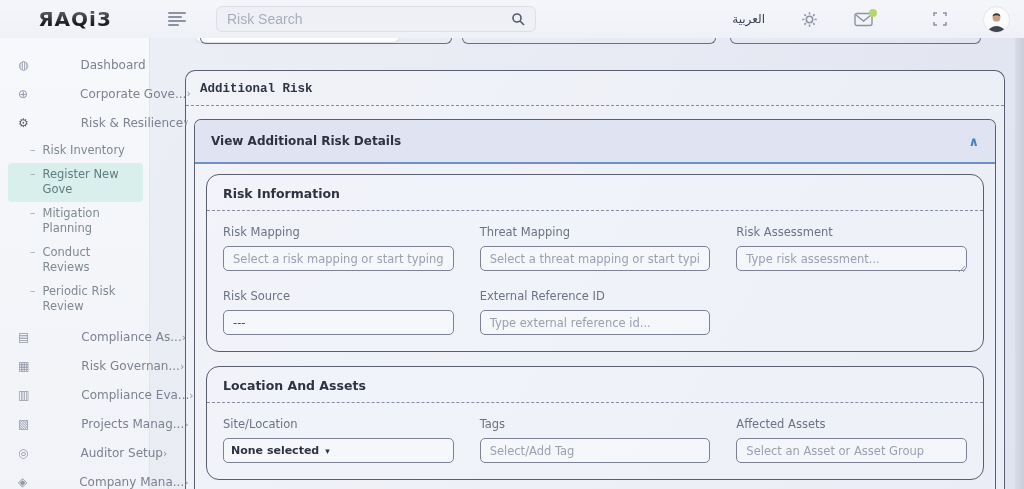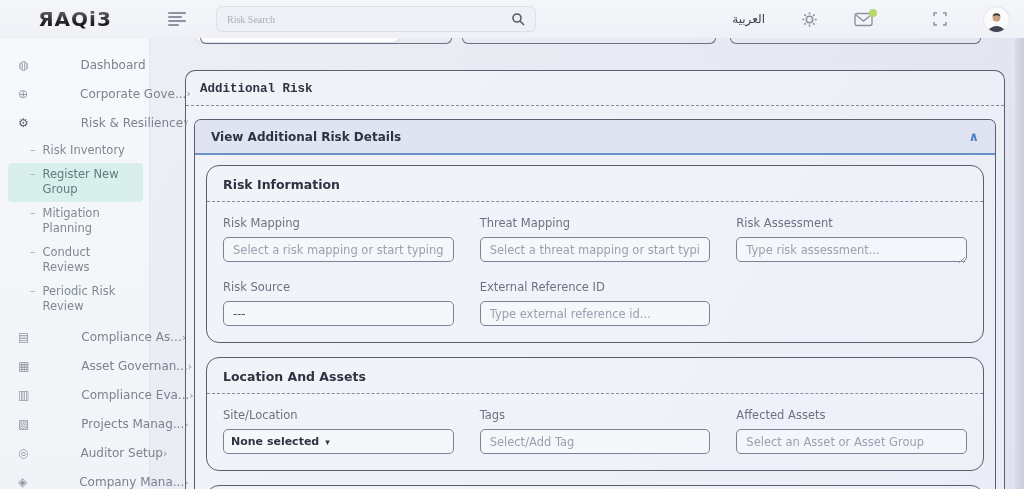--- a/index.html
+++ b/index.html
@@ -8,21 +8,21 @@
   .app { position:relative; width:1024px; height:489px; background:linear-gradient(120deg,#eef0f6 0%,#e9ebf4 45%,#dfe3f0 100%); }
 
   
   .topbar { position:absolute; top:0; left:0; right:0; height:38px; background:linear-gradient(180deg,#f5f6fa,#eff1f7); display:flex; align-items:center; z-index:5; }
   .logo-box { width:150px; display:flex; justify-content:center; }
   .logo { font-size:20px; font-weight:800; letter-spacing:1px; background:linear-gradient(180deg,#72727a 0%,#1b1b20 70%); -webkit-background-clip:text; background-clip:text; color:transparent; }
   .hamburger { margin-left:18px; width:20px; cursor:pointer; }
   .hamburger i { display:block; height:2px; background:#8d93a2; margin:2px 0; border-radius:1px; }
   .hamburger i:nth-child(1){width:18px;} .hamburger i:nth-child(2){width:14px;} .hamburger i:nth-child(3){width:18px;} .hamburger i:nth-child(4){width:11px;}
   .search-wrap { margin-left:28px; width:320px; height:26px; background:#eef0f5; border:1px solid #dcdfe9; border-radius:6px; display:flex; align-items:center; padding:0 10px; }
-  .search-wrap input { flex:1; border:none; outline:none; background:transparent; font-size:10px; color:#4a4f60; font-family:Liberation Serif, serif; }
+  .search-wrap input { flex:1; border:none; outline:none; background:transparent; font-size:14px; color:#4a4f60; font-family:Liberation Sans, sans-serif; }
   .search-wrap input::placeholder { color:#a8adbb; }
   .tb-right { margin-left:auto; display:flex; align-items:center; gap:36px; padding-right:14px; }
   .lang { font-size:12px; color:#3c4254; font-family:"DejaVu Sans",sans-serif; }
   .tb-ico { position:relative; display:flex; align-items:center; }
   .dot { position:absolute; top:-3px; right:-4px; width:8px; height:8px; border-radius:50%; background:#b6d86a; }
   .expand-gap { margin-left:24px; }
   .avatar { width:27px; height:27px; border-radius:50%; background:#f6f7f9; border:1px solid #e3e5ec; overflow:hidden; display:flex; justify-content:center; }
 
   
   .sidebar { position:absolute; top:38px; left:0; bottom:0; width:150px; background:linear-gradient(180deg,#f7f8fb,#f2f3f8); border-right:1px solid #e2e4ee; padding-top:12px; z-index:4; }
@@ -43,21 +43,21 @@
   .main { position:absolute; top:38px; left:150px; right:0; bottom:0; overflow:hidden; }
   .scroll-strip { position:absolute; top:0; right:0; bottom:0; width:9px; background:linear-gradient(90deg,#d9dce8,#c9cdda); }
   .remnant-card { position:absolute; top:-6px; left:45px; width:205px; height:10px; background:#fdfdfe; border-radius:0 0 8px 8px; box-shadow:0 1px 3px rgba(60,65,90,.12); }
   .remnant-input { position:absolute; top:-7px; height:13px; border:1px solid #6a6f82; border-top:none; border-radius:0 0 6px 6px; }
   .ri1 { left:50px; width:252px; } .ri2 { left:312px; width:254px; } .ri3 { left:580px; width:251px; }
 
   .panel { position:absolute; left:35px; right:19px; top:32px; bottom:-2px; border:1px solid #595e70; border-bottom:none; border-radius:10px 10px 0 0; background:rgba(246,247,252,0.5); }
   .panel-title { padding:11px 14px 9px; font-size:12.5px; font-weight:600; color:#2e3342;font-family:Liberation Mono, monospace; }
   .dashed { border-bottom:1px dashed #868ba0; }
   .accordion { margin:13px 8px 0; border:1px solid #595e70; border-bottom:none; border-radius:7px 7px 0 0; }
-  .acc-header { height:35px; display:flex; align-items:center; padding:0 16px; background:#dfe3f2; border-radius:6px 6px 0 0; border-bottom:2px solid #6d92c6; cursor:pointer; }
+  .acc-header { height:44px; display:flex; align-items:center; padding:0 16px; background:#dfe3f2; border-radius:6px 6px 0 0; border-bottom:2px solid #6d92c6; cursor:pointer; }
   .acc-title { font-size:12px; font-weight:700; color:#2e3342; }
   .acc-chevron { margin-left:auto; color:#4a7fc1; font-size:13px; font-weight:700; }
   .acc-body { padding:10px 11px 0; }
   .card { border:1.5px solid #595e70; border-radius:13px; margin-bottom:14px; background:rgba(244,246,251,0.35); }
   .card-title { padding:11px 16px 9px; font-size:12.5px; font-weight:600; color:#2e3342; }
   .card-body { padding:14px 16px 16px; display:grid; grid-template-columns:repeat(3,1fr); column-gap:26px; row-gap:14px; }
   .field label { display:block; font-size:11.5px; color:#6d7283; margin-bottom:7px; }
   .field input, .field textarea, .selectbox { width:100%; height:25px; border:1px solid #7c8196; border-radius:5px; background:rgba(252,252,254,0.5); padding:0 9px; font-size:11.5px; color:#4a4f60; font-family:inherit; outline:none; }
   .field input::placeholder, .field textarea::placeholder { color:#9aa0b2; }
   .ta-wrap { position:relative; }
@@ -138,21 +138,21 @@
       <span class="s-lbl">Risk &amp; Resilience</span>
       <span class="s-chv down">∨</span>
     </div>
     <div class="submenu">
       <div class="sub-item">
         <span class="sub-bullet">–</span>
         <span class="sub-lbl">Risk Inventory</span>
       </div>
       <div class="sub-item active">
         <span class="sub-bullet">–</span>
-        <span class="sub-lbl">Register New Group</span>
+        <span class="sub-lbl">Register New Gove</span>
       </div>
       <div class="sub-item">
         <span class="sub-bullet">–</span>
         <span class="sub-lbl">Mitigation Planning</span>
       </div>
       <div class="sub-item">
         <span class="sub-bullet">–</span>
         <span class="sub-lbl">Conduct Reviews</span>
       </div>
       <div class="sub-item">
@@ -160,21 +160,21 @@
         <span class="sub-lbl">Periodic Risk Review</span>
       </div>
     </div>
     <div class="s-item">
       <span class="s-ico">▤</span>
       <span class="s-lbl">Compliance As...</span>
       <span class="s-chv">›</span>
     </div>
     <div class="s-item">
       <span class="s-ico">▦</span>
-      <span class="s-lbl">Asset Governan...</span>
+      <span class="s-lbl">Risk Governan...</span>
       <span class="s-chv">›</span>
     </div>
     <div class="s-item">
       <span class="s-ico">▥</span>
       <span class="s-lbl">Compliance Eva...</span>
       <span class="s-chv">›</span>
     </div>
     <div class="s-item">
       <span class="s-ico">▧</span>
       <span class="s-lbl">Projects Manag...</span>

